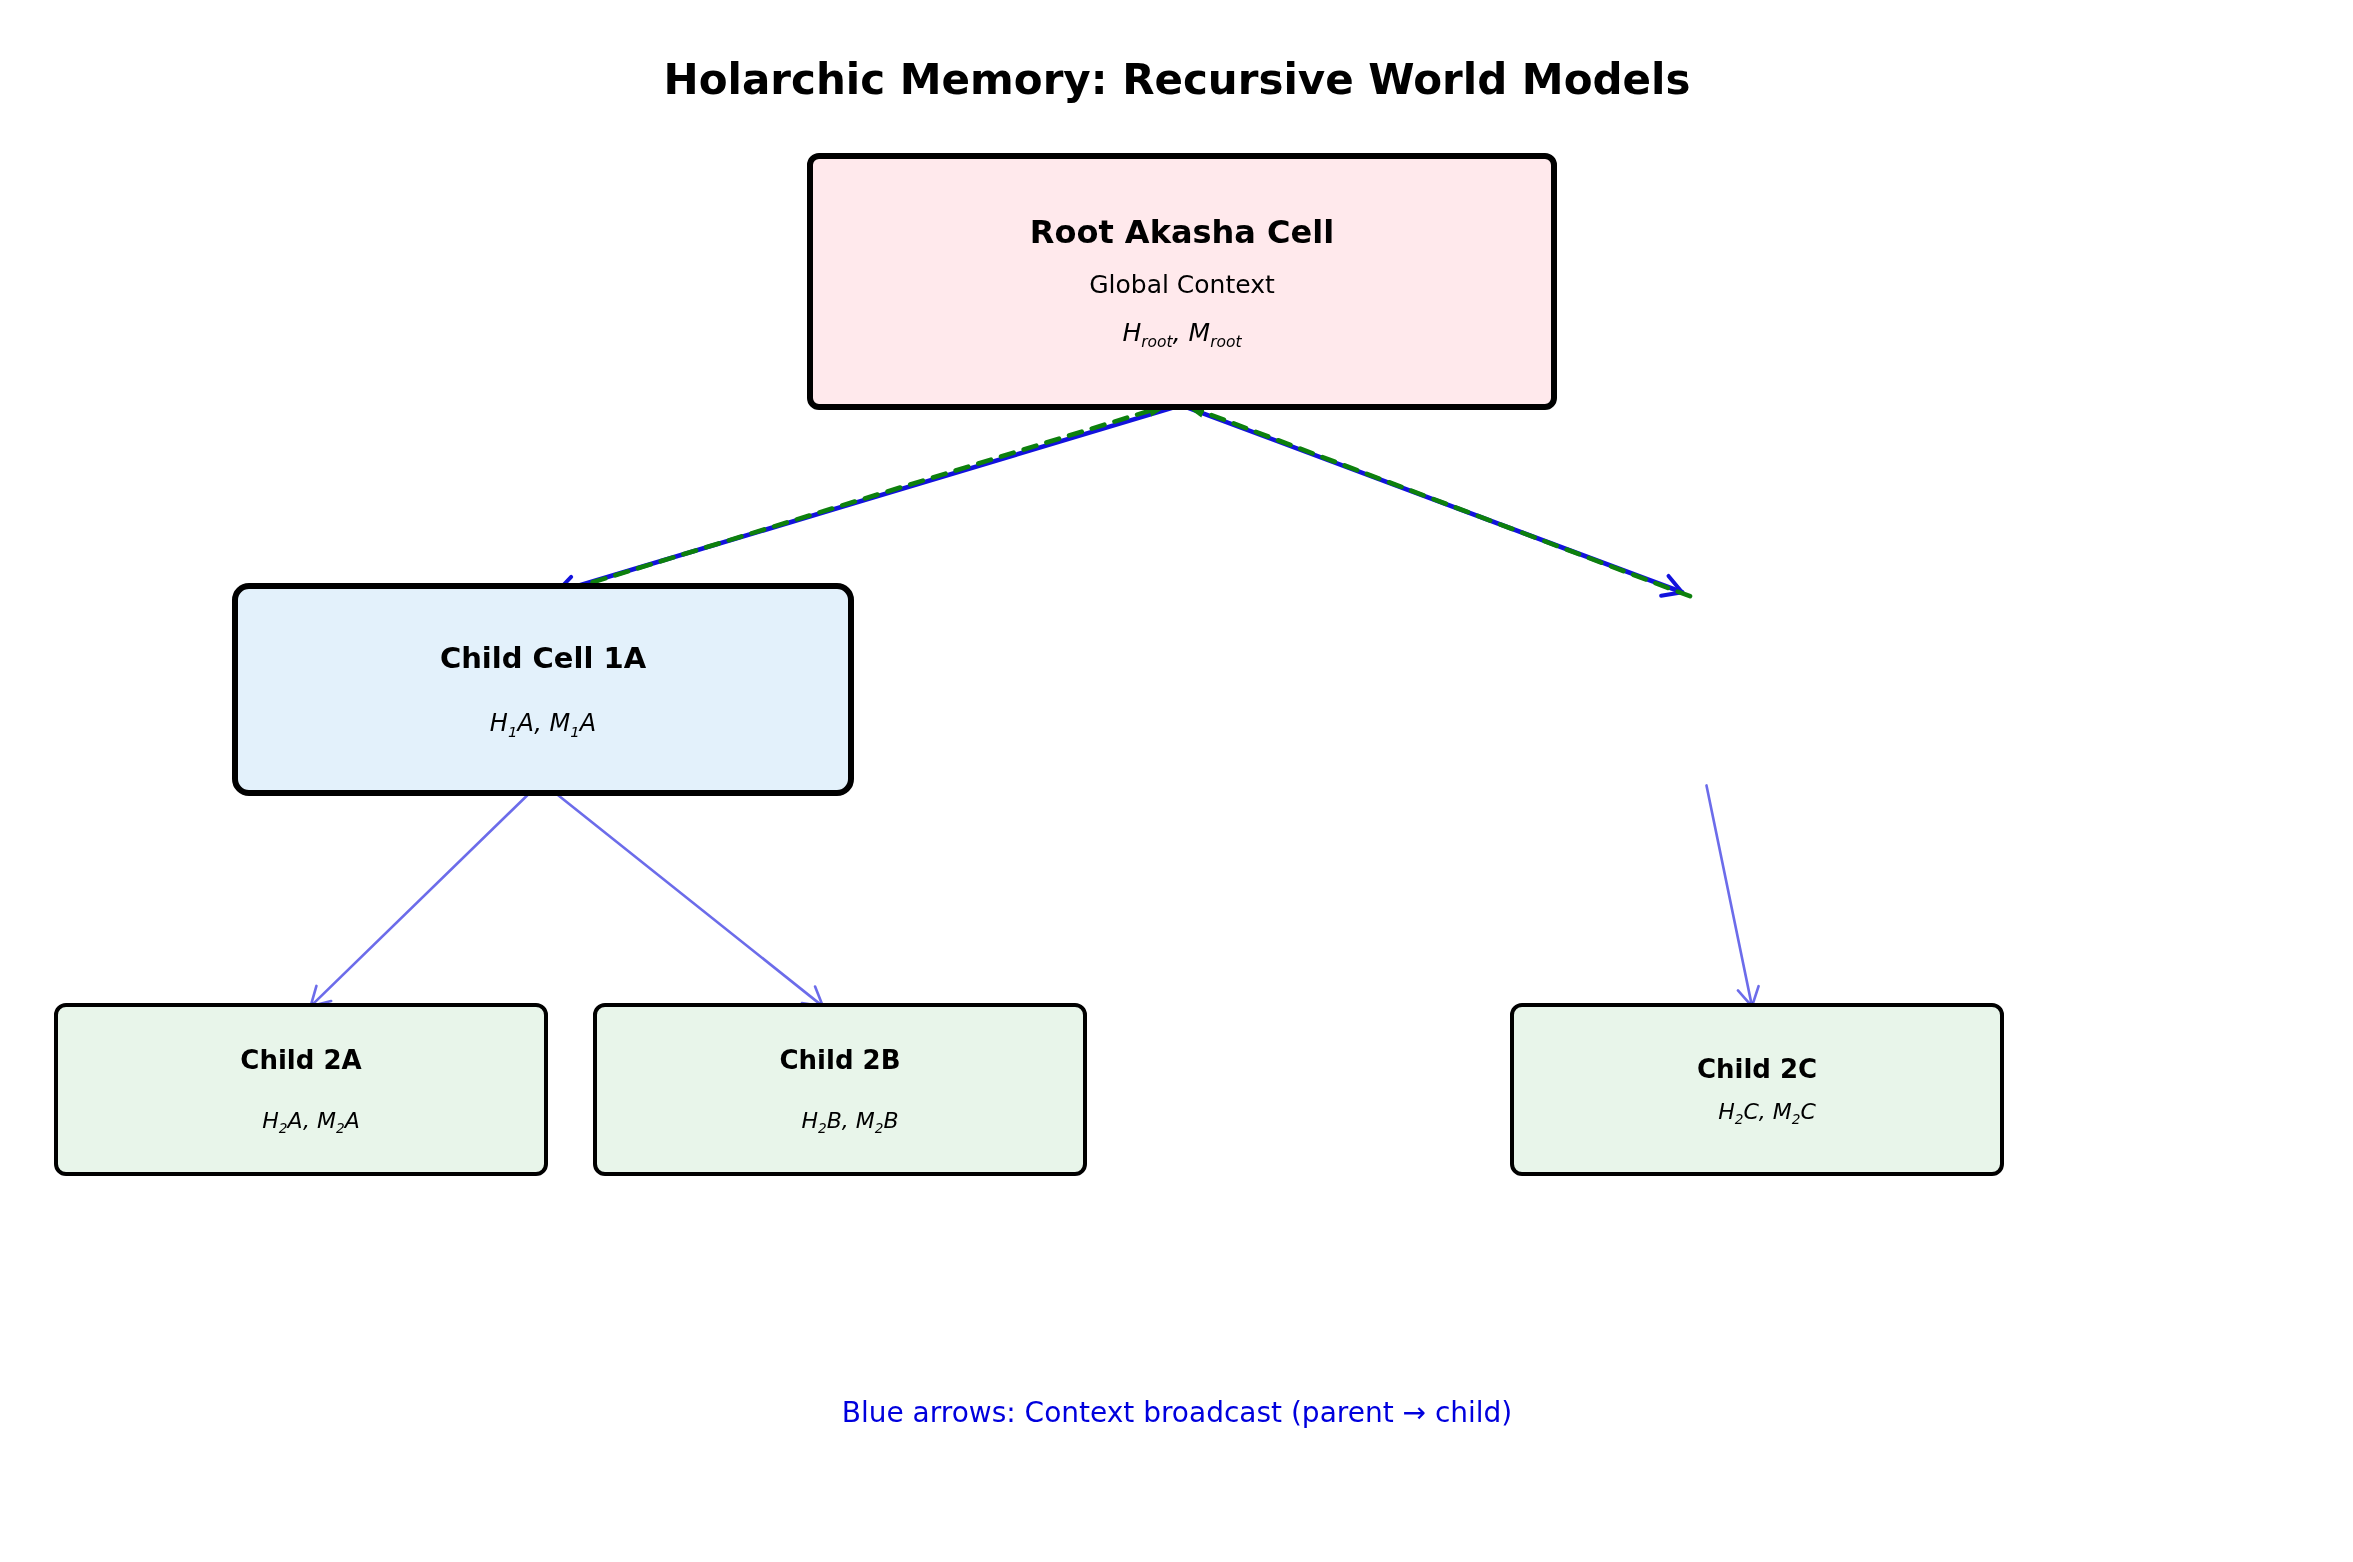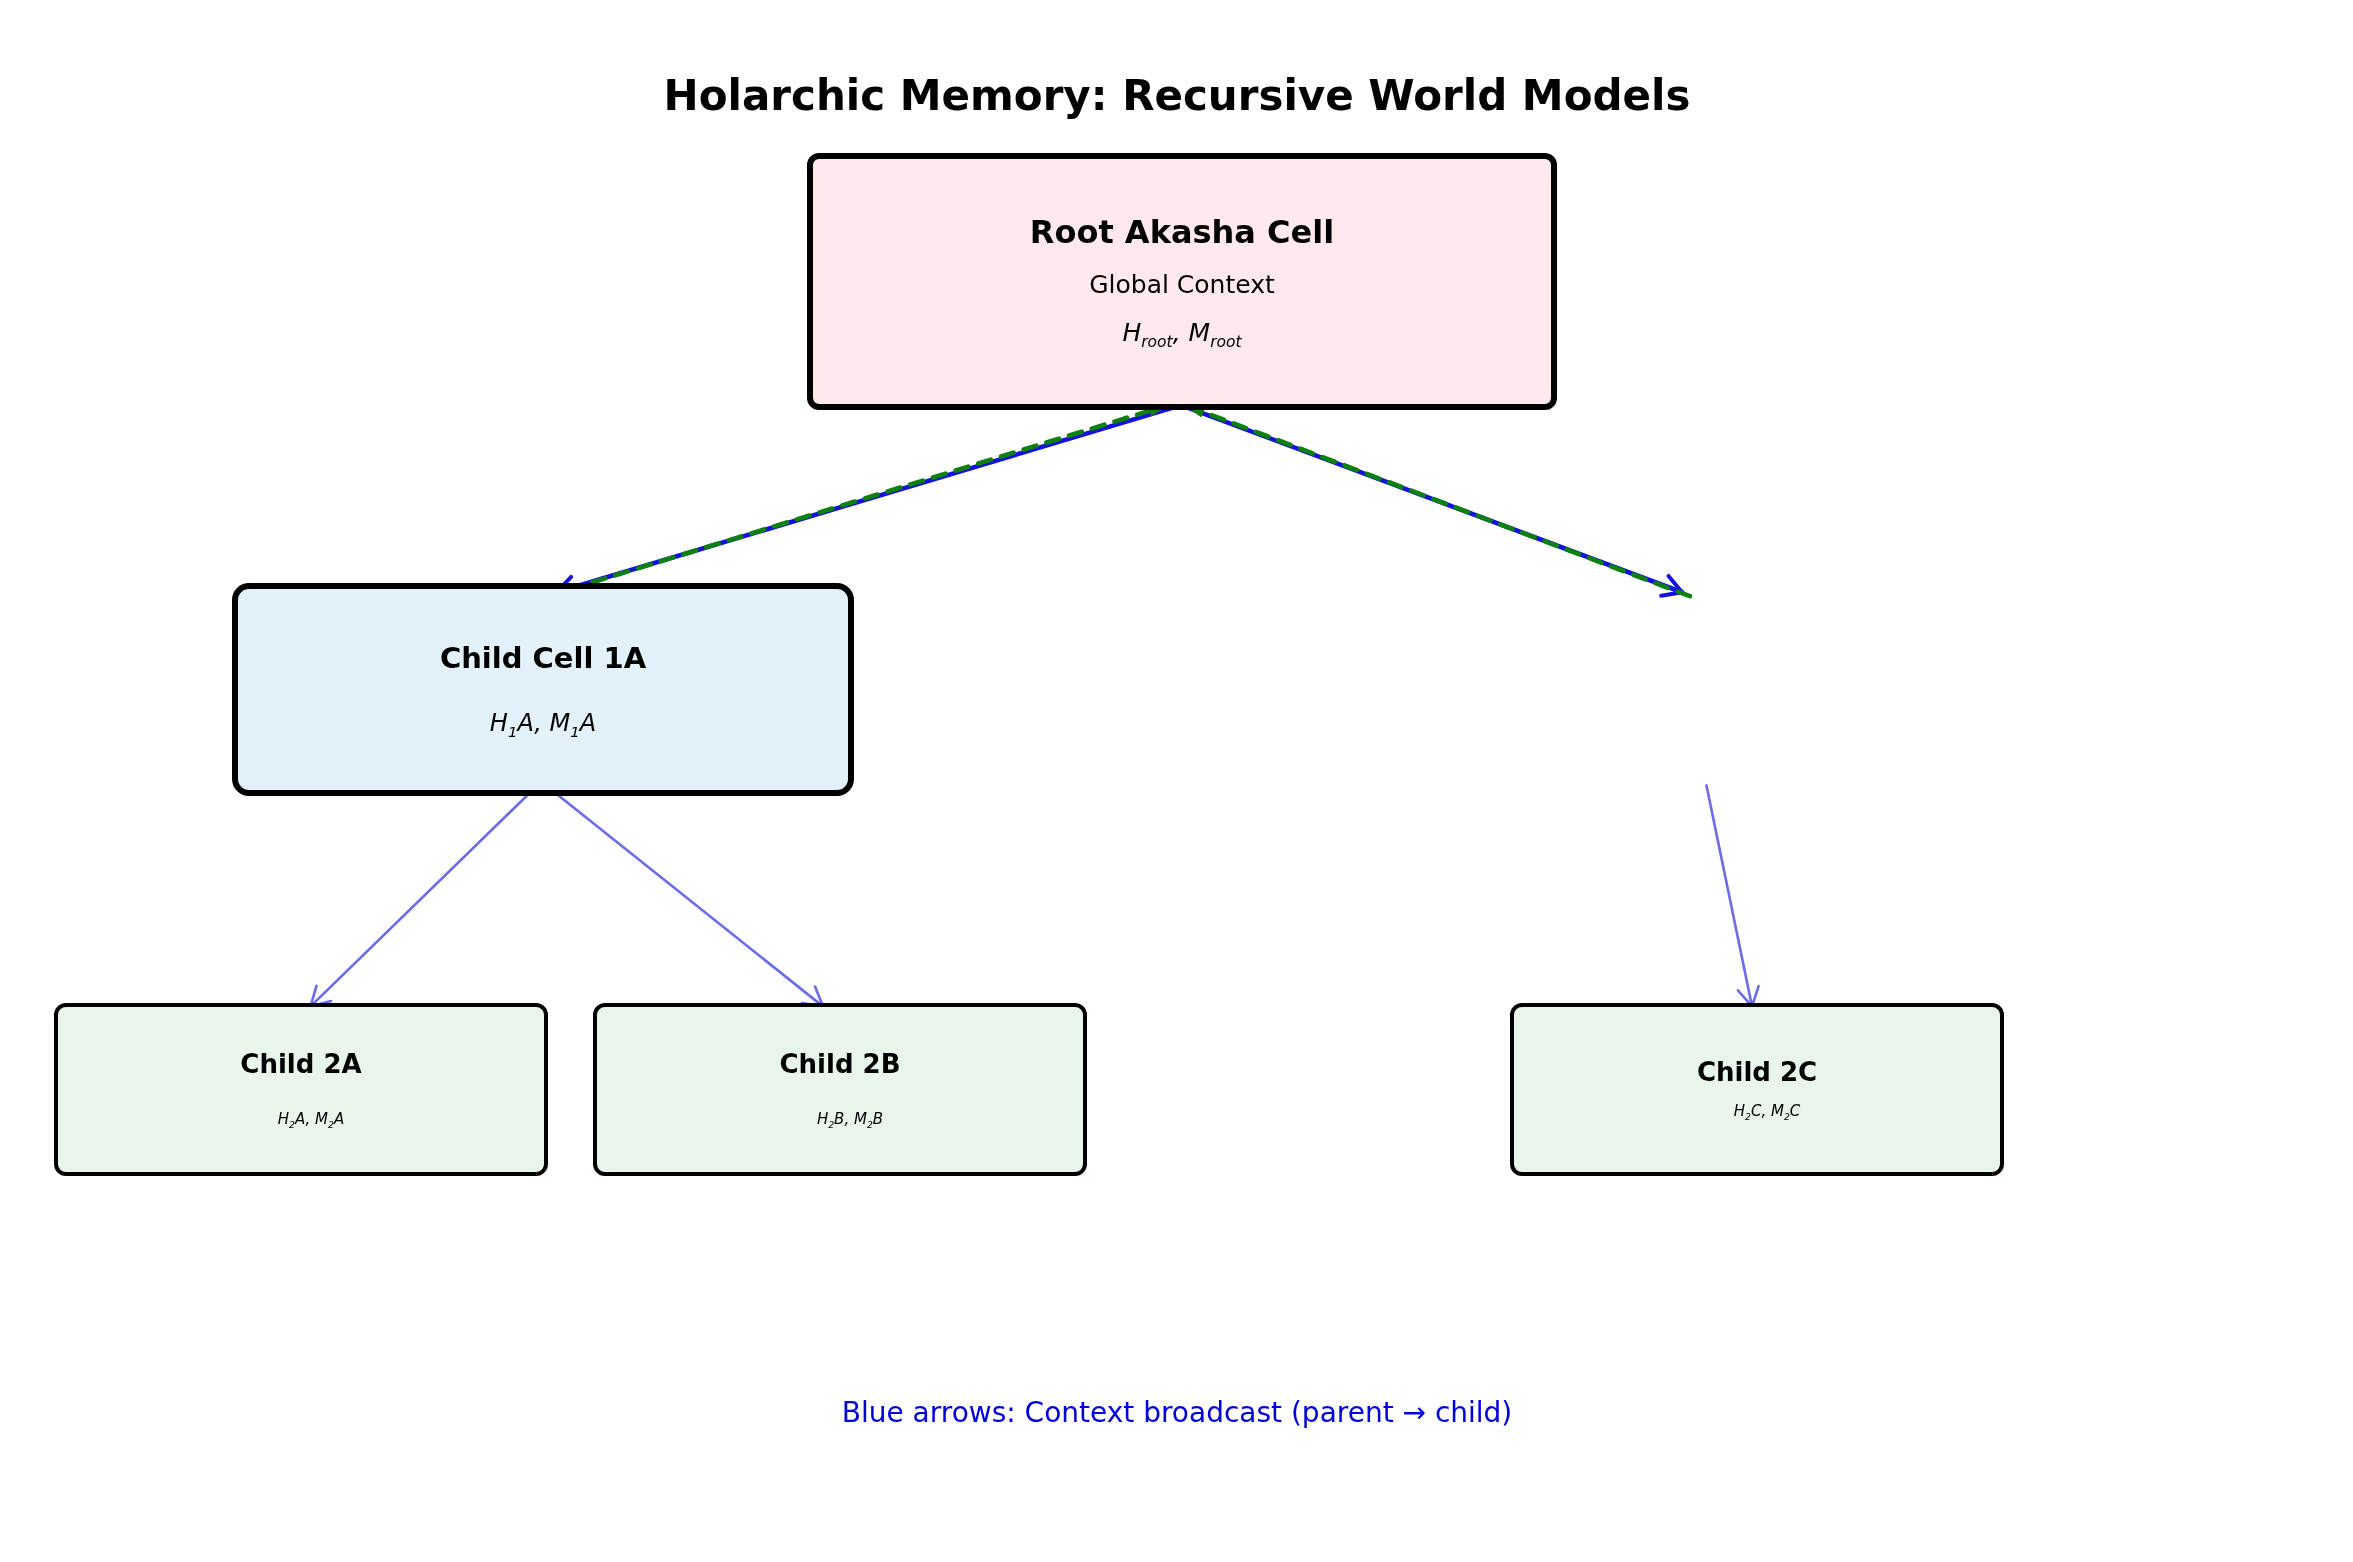--- a/index.html
+++ b/index.html
@@ -6,21 +6,21 @@
   .figure {
     position: relative;
     width: 2354px;
     height: 1563px;
     background: var(--background, #ffffff);
     font-family: "DejaVu Sans", sans-serif;
     overflow: hidden;
   }
   .fig-title {
     position: absolute;
-    top: 72px; left: 0; width: 100%;
+    top: 56px; left: 0; width: 100%;
     text-align: center;
     font-size: 42px;
     font-weight: bold;
     line-height: 1.15;
     color: var(--title, #000000);
   }
   .edges {
     position: absolute;
     left: 0; top: 0;
     width: 2354px; height: 1563px;
@@ -97,21 +97,21 @@
   .node-2b { left: 593px; }
   .node-2c { left: 1510px; gap: 17px; }
   .node-title { font-weight: bold; line-height: 1.05; }
   .node-root .node-title { font-size: 32px; }
   .node-subtitle { font-size: 25px; line-height: 1.05; }
   .node-math { font-style: italic; line-height: 1.05; }
   .node-root .node-math { font-size: 25px; }
   .node-child .node-title { font-size: 29px; }
   .node-child .node-math { font-size: 24px; }
   .node-grand .node-title { font-size: 26px; }
-  .node-grand .node-math { font-size: 15px; margin-left: 20px; }
+  .node-grand .node-math { font-size: 22px; margin-left: 20px; }
   .node-math sub { font-size: 0.62em; line-height: 0; }
   .sep { white-space: pre; }
   .legend {
     position: absolute;
     left: 0; width: 100%;
     text-align: center;
     font-size: 28px;
     line-height: 1.2;
   }
   .legend-blue { top: 1396px; color: var(--legend-blue, #0000dd); }

